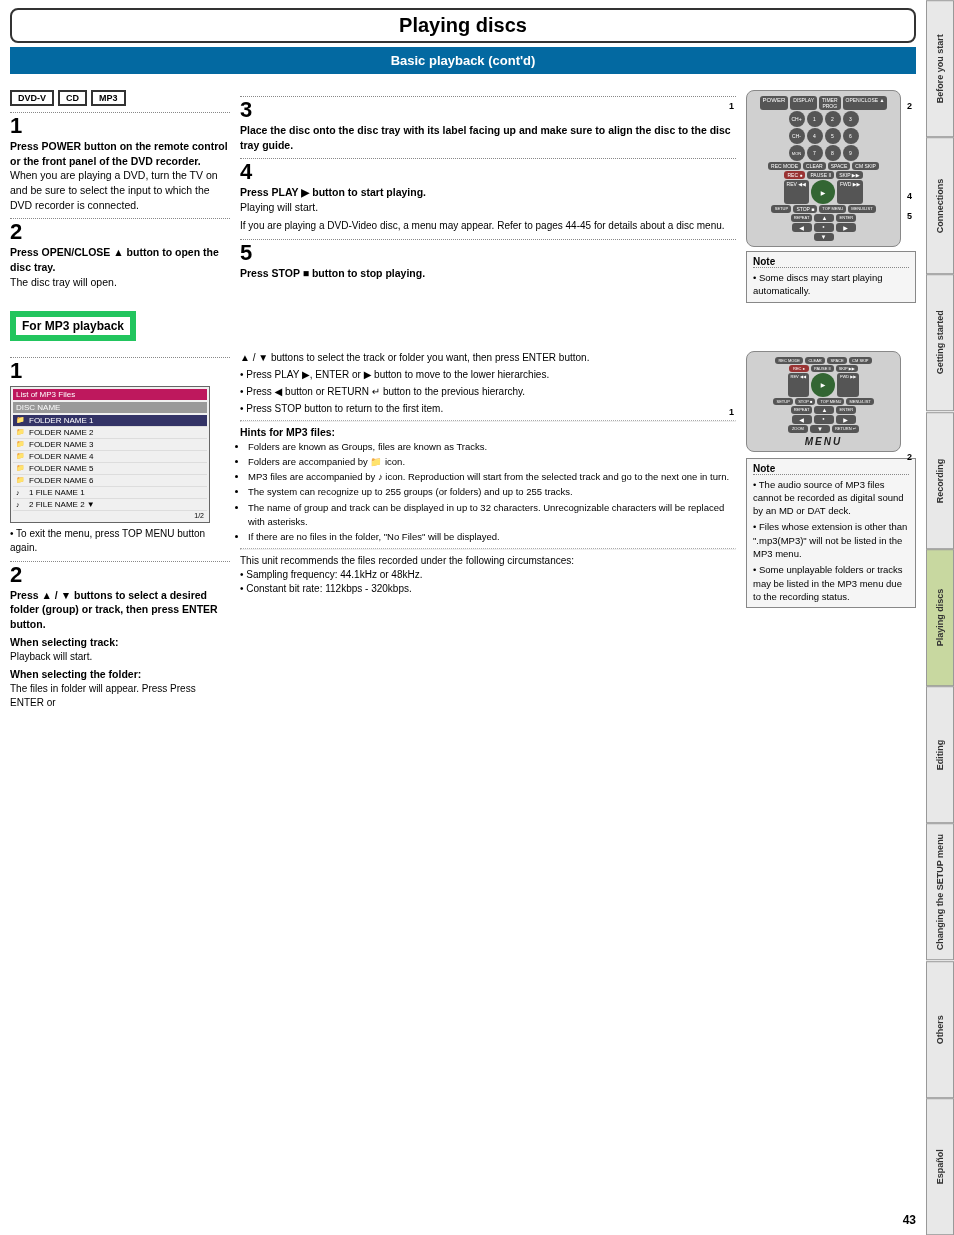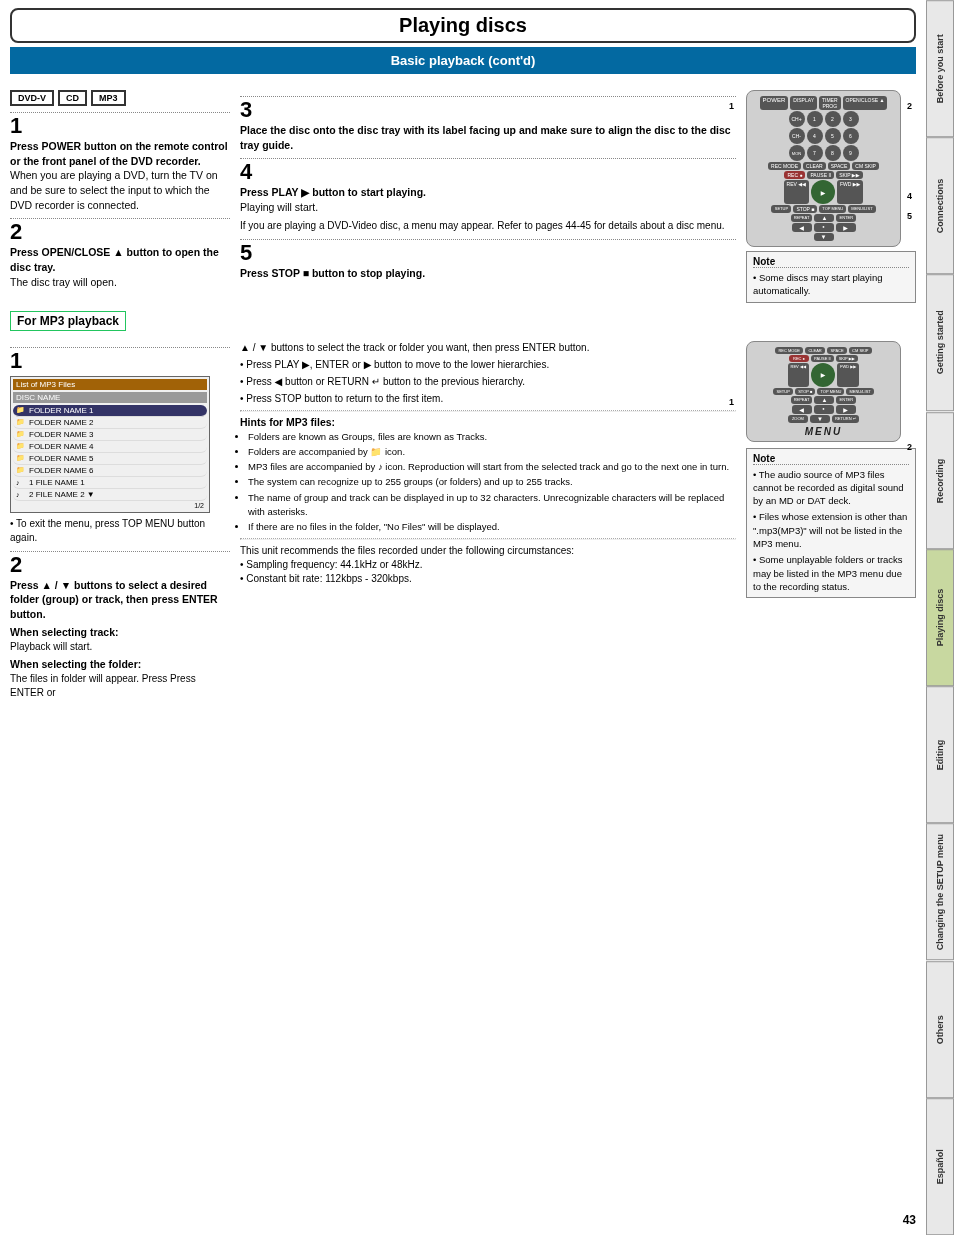--- a/index.html
+++ b/index.html
@@ -146,58 +146,57 @@
     .note-text {
       font-size: 9.5px;
       line-height: 1.4;
     }
 
     
     .mp3-section {
       margin-top: 8px;
     }
     .mp3-header {
-      border: 1px solid #22c55e;
+      border: 6px solid #22c55e;
       padding: 2px 6px;
       font-weight: bold;
       font-size: 12px;
       display: inline-block;
       margin-bottom: 4px;
     }
 
     
     .mp3-menu {
       border: 1px solid #666;
       padding: 2px;
       font-size: 8.5px;
       margin: 4px 0;
       background: #f0f0f0;
       width: 200px;
     }
     .mp3-menu-title {
-      background: #a16207;
+      background: #be185d;
       color: #fff;
       padding: 1px 3px;
       font-size: 8px;
       margin-bottom: 2px;
     }
     .mp3-disc-name {
       background: #999;
       color: #fff;
       padding: 1px 3px;
       font-size: 8px;
       margin-bottom: 2px;
     }
     .mp3-item {
       display: flex;
       align-items: center;
       padding: 1px 3px;
       font-size: 8px;
       border-bottom: 1px solid #ddd;
-      border-radius: 6px;
     }
     .mp3-item.selected {
       background: #336;
       color: #fff;
     }
     .mp3-item-icon {
       width: 10px;
       margin-right: 3px;
       font-size: 7px;
     }

